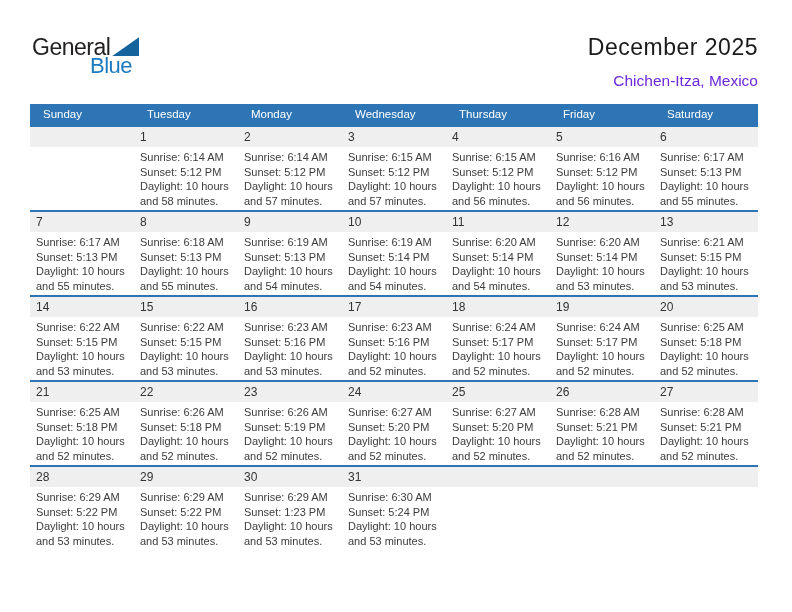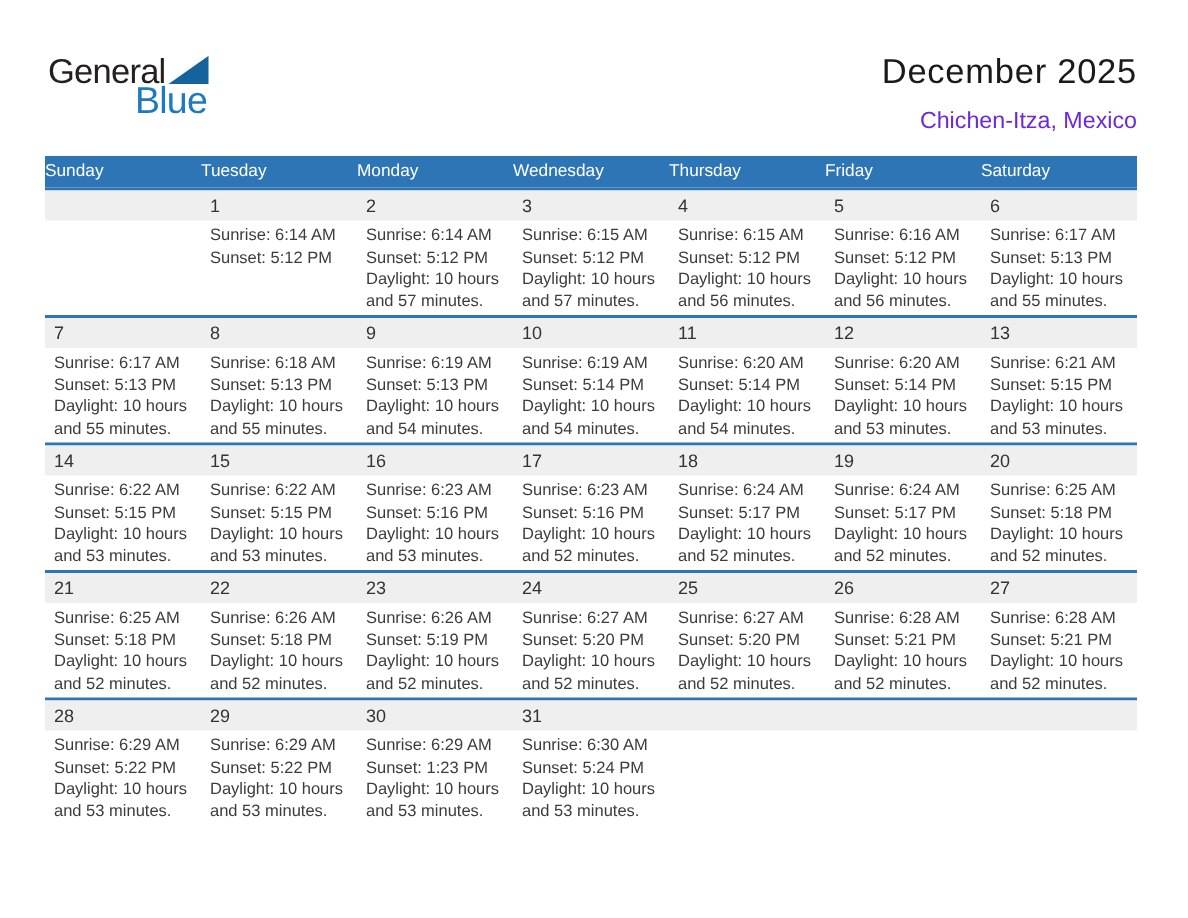--- a/index.html
+++ b/index.html
@@ -23,35 +23,35 @@
   .logo-top{display:flex;align-items:flex-start;}
   .logo-general{
     font-size:23px;color:#232020;letter-spacing:-0.5px;font-weight:400;
   }
   .logo-triangle{
     display:inline-block;width:27px;height:19px;margin-left:2px;margin-top:1px;
     background:var(--triangle-blue);
     clip-path:polygon(0 100%, 100% 0, 100% 100%);
   }
   .logo-blue{
-    font-size:25px;color:var(--logo-blue);letter-spacing:-0.5px;
+    font-size:22px;color:var(--logo-blue);letter-spacing:-0.5px;
     margin-left:58px;margin-top:-4px;font-weight:400;
   }
   
   .titles{position:absolute;right:34px;top:34px;text-align:right;}
   .month-title{font-size:23px;font-weight:400;color:#1a1a1a;letter-spacing:0.5px;}
   .location{font-size:15.5px;font-weight:400;color:#6d28d9;margin-top:11px;}
   
   .calendar{position:absolute;left:30px;top:104px;width:728px;}
   .cal-header{
     display:grid;grid-template-columns:repeat(7,1fr);
     background:var(--header-blue);height:21px;
   }
   .cal-header .dow{
-    color:#ffffff;font-size:11.5px;line-height:21px;padding-left:0;
+    color:#ffffff;font-size:11.5px;line-height:21px;padding-left:13px;
     font-weight:400;white-space:nowrap;overflow:hidden;
   }
   .week{
     display:grid;grid-template-columns:repeat(7,1fr);
     border-top:2px solid var(--divider-blue);
     min-height:85px;
   }
   .cell{min-width:0;}
   .day-num{
     background:var(--band-gray);
@@ -96,20 +96,21 @@
         <div class="week">
           <div class="cell">
             <div class="day-num"></div>
             <div class="details"></div>
           </div>
           <div class="cell">
             <div class="day-num">1</div>
             <div class="details">
               <div>Sunrise: 6:14 AM</div>
               <div>Sunset: 5:12 PM</div>
+              <div>Daylight: 10 hours and 58 minutes.</div>
             </div>
           </div>
           <div class="cell">
             <div class="day-num">2</div>
             <div class="details">
               <div>Sunrise: 6:14 AM</div>
               <div>Sunset: 5:12 PM</div>
               <div>Daylight: 10 hours and 57 minutes.</div>
             </div>
           </div>

